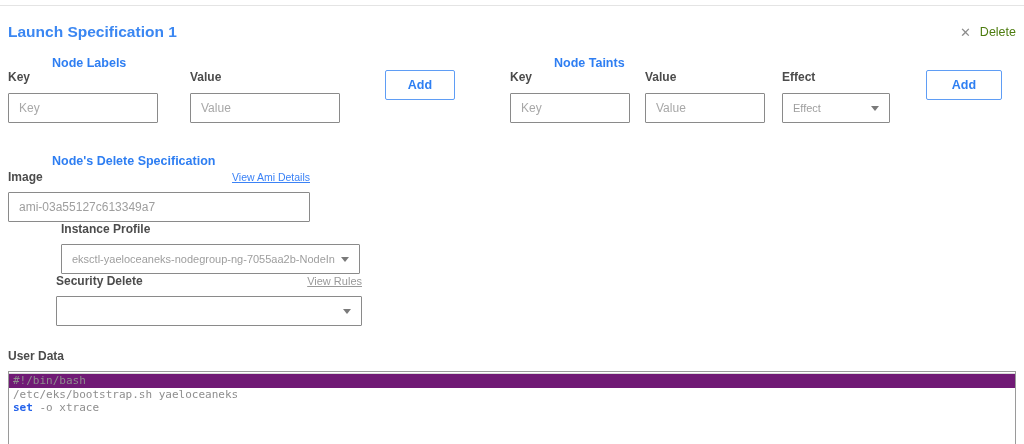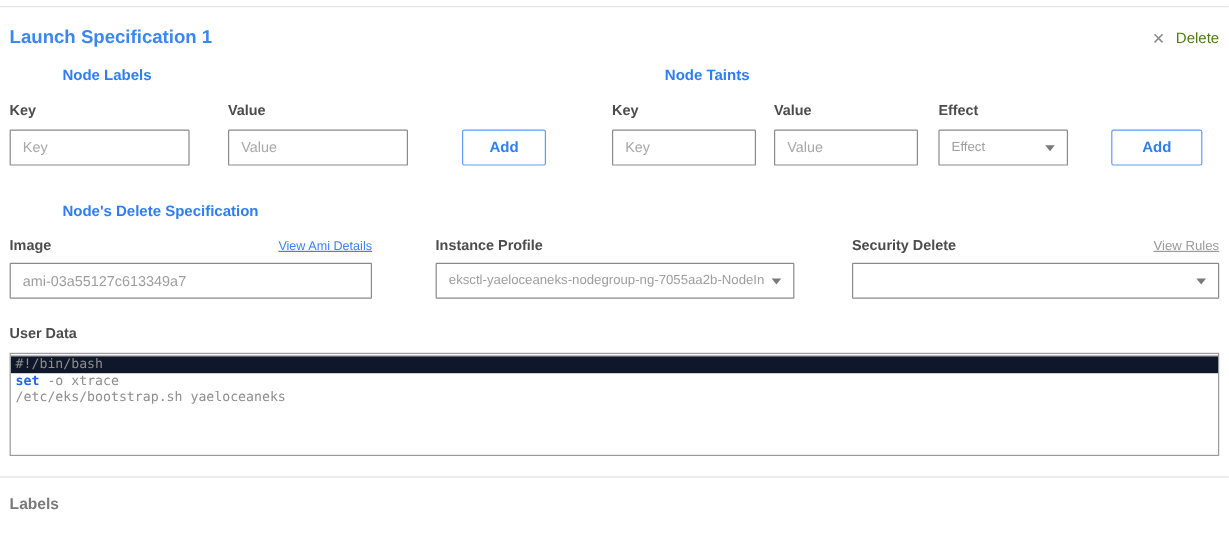--- a/index.html
+++ b/index.html
@@ -14,21 +14,21 @@
   .delete-btn { display: flex; align-items: center; gap: 9px; cursor: pointer; background: none; border: none; font-family: inherit; }
   .x-icon { color: #8c8c8c; font-size: 13px; line-height: 1; }
   .delete-label { color: #4d7c0f; font-size: 12.5px; }
 
   .sections { display: flex; margin-top: 15px; }
   .col-left { width: 494px; margin-right: 8px; }
   .col-right { flex: 1; }
 
   .sec-heading { color: #2e7ef2; font-weight: bold; font-size: 12.5px; padding-left: 44px; }
 
-  .fields { display: flex; margin-top: 15px; align-items: flex-end; }
+  .fields { display: flex; }
   .fgroup { display: flex; flex-direction: column; }
   .flabel { font-size: 12px; font-weight: bold; color: #4c4c4c; margin-bottom: 9px; }
   .tinput {
     height: 30px; border: 1px solid #8a8a8a; border-radius: 1px; background: #fff;
     font-family: inherit; font-size: 12px; color: #4a4a4a; padding: 0 10px; width: 100%;
   }
   .tinput::placeholder { color: #a8a8a8; }
   .gray-value { color: #9e9e9e; }
 
   .selectbox {
@@ -51,38 +51,38 @@
   .nl-value { width: 150px; margin-left: 32px; }
   .nl-add { width: 70px; margin-left: 45px; }
 
   
   .nt-key { width: 120px; }
   .nt-value { width: 120px; margin-left: 15px; }
   .nt-effect { width: 108px; margin-left: 17px; }
   .nt-add { width: 76px; margin-left: 36px; }
 
   .ls-heading { margin-top: 31px; }
-  .ls-row { display: flex; margin-top: 14px; }
+  .ls-row { display: flex; margin-top: 2px; flex-direction: column; }
   .ls-group { display: flex; flex-direction: column; }
   .ls-image { width: 302px; }
   .ls-profile { width: 299px; margin-left: 53px; }
   .ls-sg { width: 306px; margin-left: 48px; }
   .label-row { display: flex; justify-content: space-between; align-items: baseline; margin-bottom: 8px; }
   .label-row .flabel { margin-bottom: 0; }
   .link-blue { color: #3b82f6; font-size: 10.5px; text-decoration: underline; cursor: pointer; }
   .link-gray { color: #9a9a9a; font-size: 11px; text-decoration: underline; cursor: pointer; }
 
   .ud-section { margin-top: 20px; }
   .editor {
     margin-top: 7px; border: 1px solid #9a9a9a; height: 86px; background: #fff;
     font-family: "DejaVu Sans Mono", monospace; font-size: 11px; line-height: 13.5px;
     color: #8e8e8e; overflow: hidden; cursor: text; padding-top: 1px;
   }
   .code-line { padding: 0 4px; white-space: pre; }
-  .code-line.hl { background: #0f172a; border-top: 1px solid #d9d9d9; }
+  .code-line.hl { background: #701a75; border-top: 1px solid #d9d9d9; }
   .tok-keyword { color: #2563eb; font-weight: bold; }
 
   .footer {
     margin-top: 17px; border-top: 1px solid #e0e0e0; height: 44px;
     display: flex; justify-content: space-between; align-items: center; padding: 0 8px; background: #fff;
   }
   .cancel-btn { color: #7a7a7a; font-weight: bold; font-size: 13px; background: none; border: none; font-family: inherit; cursor: pointer; }
   .update-btn {
     width: 70px; height: 28px; background: #1f7fec; color: #fff; border: none; border-radius: 3px;
     font-size: 12.5px; font-family: inherit; cursor: pointer;
@@ -176,22 +176,22 @@
         <span class="chev"></span>
       </div>
     </div>
 
   </div>
 
   <div class="ud-section">
     <label class="flabel">User Data</label>
     <div class="editor" id="code-editor">
         <div class="code-line hl"><span class="tok-plain">#!/bin/bash</span></div>
+        <div class="code-line"><span class="tok-plain">/etc/eks/bootstrap.sh yaeloceaneks</span></div>
         <div class="code-line"><span class="tok-keyword">set</span><span class="tok-plain"> -o xtrace</span></div>
-        <div class="code-line"><span class="tok-plain">/etc/eks/bootstrap.sh yaeloceaneks</span></div>
       </div>
   </div>
 
 </div>
 
 <div class="footer">
   <button class="cancel-btn">Labels</button>
 </div>
 
 </body></html>

